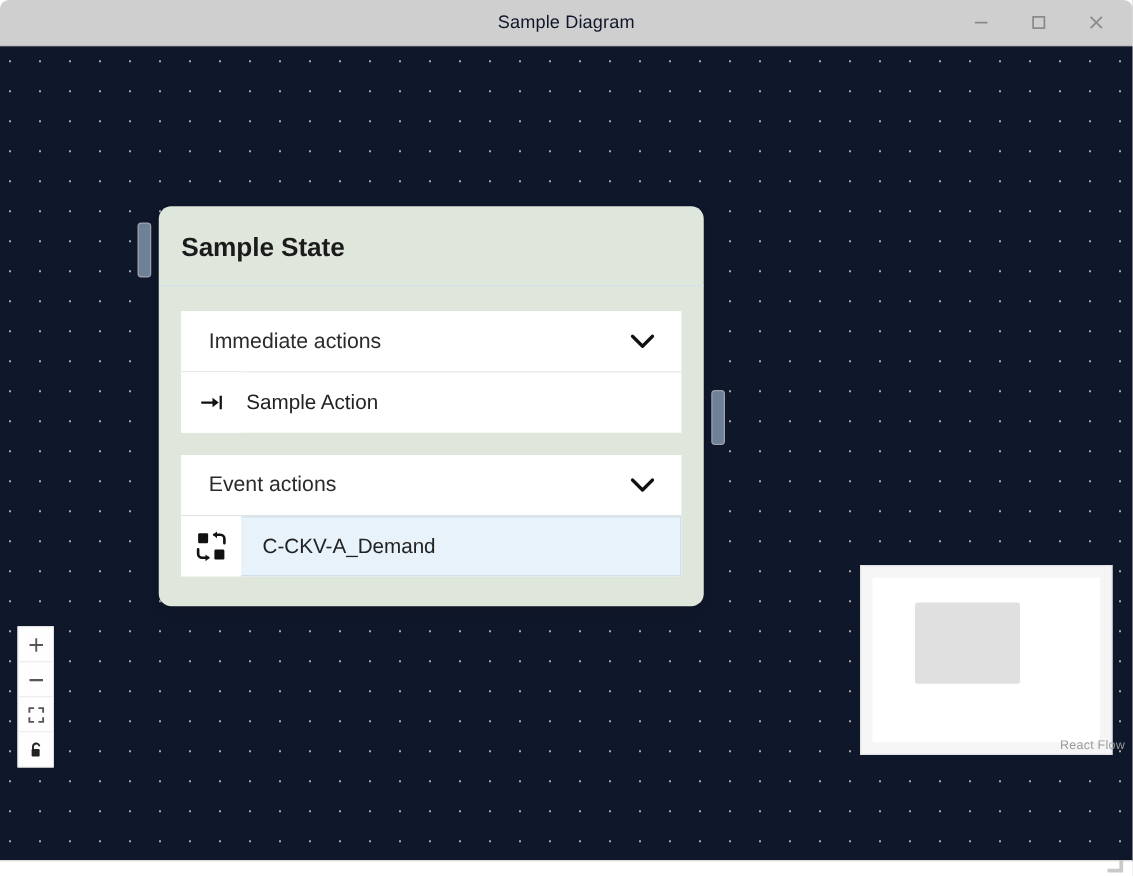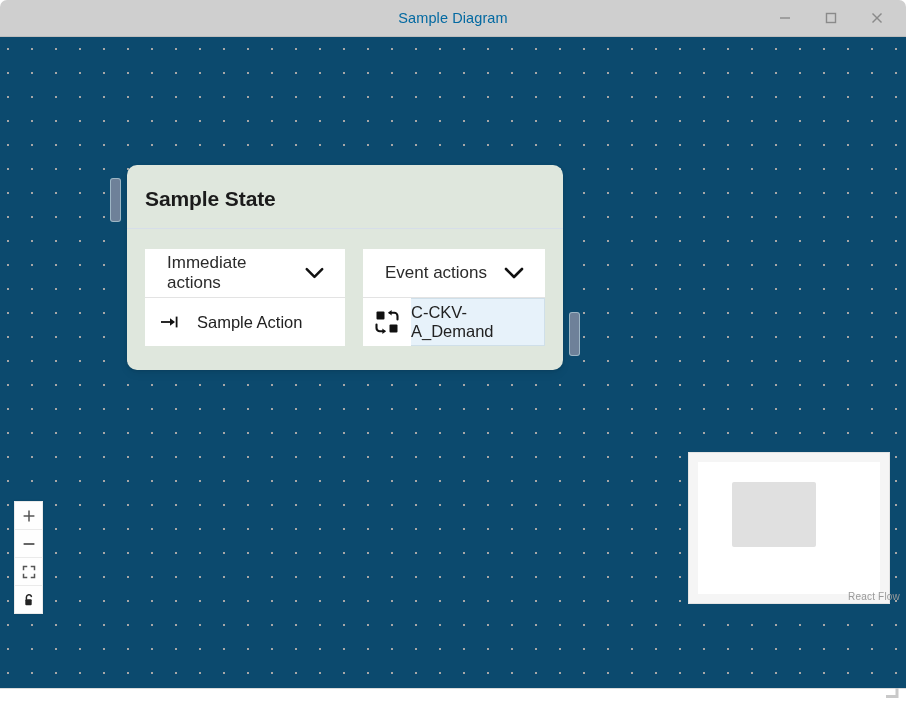--- a/index.html
+++ b/index.html
@@ -32,21 +32,21 @@
     background: #cfcfcf;
     border-top-left-radius: 7px;
     border-top-right-radius: 7px;
     display: flex;
     align-items: center;
     justify-content: center;
     border-bottom: 1px solid #bdbdbd;
   }
   .titlebar-title {
     font-size: 14.5px;
-    color: #0369a1;
+    color: #0f172a;
     letter-spacing: .1px;
     line-height: 1;
     user-select: none;
   }
   .window-controls {
     position: absolute;
     right: 8px; top: 0;
     height: 36px;
     display: flex;
     align-items: center;
@@ -59,21 +59,21 @@
     justify-content: center;
     cursor: default;
   }
   .wc-btn svg { display: block; }
 
   
   .canvas-wrap {
     position: relative;
     flex: 1;
     margin: 0;
-    background: #0c4a6e;
+    background: #0f172a;
     border-bottom: 1px solid #dcdcdc;
     overflow: hidden;
   }
   .dots {
     position: absolute;
     inset: 0;
     background-image: radial-gradient(#a7a7a7 1px, transparent 1.1px);
     background-size: 24px 24px;
     background-position: 20px 0px;
   }
@@ -98,21 +98,21 @@
   .node-title {
     font-size: 21px;
     font-weight: bold;
     color: #1b1b1b;
     line-height: 1.1;
     letter-spacing: -.1px;
   }
   .node-body {
     padding: 20px 18px 24px 18px;
     display: flex;
-    flex-direction: row;
+    flex-direction: column;
     gap: 18px;
   }
 
   .section {
     background: #ffffff;
     box-shadow: 0 0 0 0 transparent;
   }
   .section-head {
     height: 48px;
     display: flex;
@@ -150,20 +150,21 @@
   }
   .row-plain .row-label { padding-left: 4px; text-align: right; }
 
   
   .row-highlight { background: #ffffff; }
   .row-highlight .row-body {
     flex: 1;
     height: 48px;
     display: flex;
     align-items: center;
+    padding-left: 17px;
     background: #e7f2fa;
     border: 1px solid #cfdfe9;
     border-left: none;
     box-sizing: border-box;
   }
 
   
   .handle {
     position: absolute;
     width: 9px;

